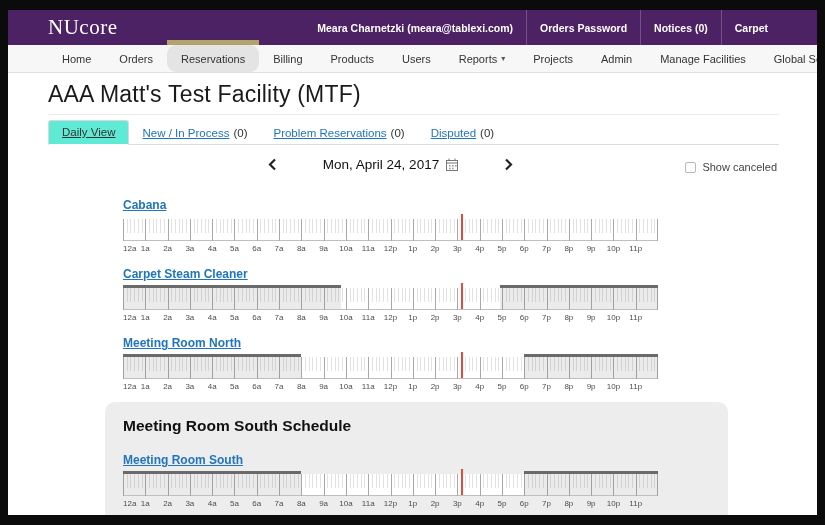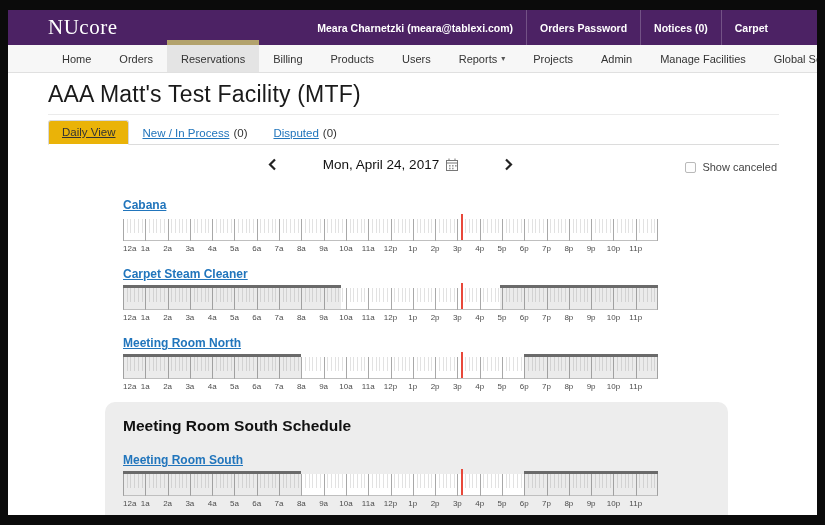--- a/index.html
+++ b/index.html
@@ -10,33 +10,33 @@
   
   .topbar { height:35px; background:#4c2264; display:flex; align-items:stretch; color:#fff; padding:0 36px 0 40px; }
   .logo { align-self:center; font-family:"Liberation Serif", serif; font-size:21px; letter-spacing:.5px; cursor:pointer; }
   .topmenu { margin-left:auto; display:flex; align-items:stretch; font-size:10.5px; font-weight:bold; }
   .topmenu .titem { display:flex; align-items:center; padding:0 13px; cursor:pointer; white-space:nowrap; }
   .topmenu .titem + .titem { border-left:1px solid rgba(255,255,255,.22); }
 
   
   .navbar { height:28px; background:#f7f7f7; border-bottom:1px solid #e0e0e0; display:flex; align-items:stretch; padding:0 38px 0 40px; font-size:11px; color:#333; position:relative; }
   .nav-item { display:flex; align-items:center; padding:0 14px; position:relative; cursor:pointer; white-space:nowrap; }
-  .nav-item.active { background:#e4e4e4; }
+  .nav-item.active { background:#e4e4e4;border-radius:9px; }
   .nav-accent { position:absolute; top:-5px; left:0; right:0; height:5px; background:#b2a26c; }
   .caret { font-size:8px; margin-left:4px; color:#555; }
   .nav-right { margin-left:auto; display:flex; align-items:stretch; }
 
   
   .content { padding:0 38px 0 40px; position:relative; }
   .page-title { font-size:23px; font-weight:400; color:#1a1a1a; margin-top:9px; line-height:25px; letter-spacing:.2px; }
   .title-rule { border:0; border-top:1px solid #ebebeb; margin-top:7px; }
 
   .tabs { display:flex; align-items:flex-end; border-bottom:1px solid #dcdcdc; margin-top:5px; font-size:11.5px; }
   .tab { padding:5px 13px 6px; margin-bottom:-1px; cursor:pointer; white-space:nowrap; }
-  .tab.active { border:1px solid #d8d8d8; border-bottom:1px solid #fff; background:#eab308; border-radius:3px 3px 0 0; color:#333; text-decoration:underline; }
+  .tab.active { border:1px solid #d8d8d8; border-bottom:1px solid #fff; background:#5eead4; border-radius:3px 3px 0 0; color:#333; text-decoration:underline; }
   .t-link { color:#2175bc; text-decoration:underline; }
   .t-count { color:#333; margin-left:4px; }
 
   .daterow { position:relative; margin-top:12px; height:22px; }
   .daterow-inner { margin-left:75px; width:535px; display:flex; align-items:center; justify-content:center; gap:46px; }
   .chev { display:flex; align-items:center; cursor:pointer; }
   .date-label { font-size:13.5px; color:#111; display:flex; align-items:center; gap:7px; white-space:nowrap; }
   .cal { display:flex; align-items:center; cursor:pointer; }
   .show-canceled { position:absolute; right:2px; top:4px; display:flex; align-items:center; gap:6px; font-size:11px; color:#444; }
   .cb { width:11px; height:11px; border:1px solid #b9b9b9; border-radius:2px; background:#fdfdfd; cursor:pointer; }
@@ -114,20 +114,21 @@
       </div>
     </div>
 
     <div class="content">
       <div class="page-title">AAA Matt's Test Facility (MTF)</div>
       <hr class="title-rule">
 
       <div class="tabs" id="tabs">
           <div class="tab active">Daily View</div>
           <div class="tab"><span class="t-link">New / In Process</span><span class="t-count">(0)</span></div>
+          <div class="tab"><span class="t-link">Problem Reservations</span><span class="t-count">(0)</span></div>
           <div class="tab"><span class="t-link">Disputed</span><span class="t-count">(0)</span></div>
         </div>
 
       <div class="daterow">
         <div class="daterow-inner">
           <span class="chev">
             <svg width="9" height="13" viewBox="0 0 9 13">
                 <polyline points="7,1.5 2,6.5 7,11.5" fill="none" stroke="#222" stroke-width="2.2"></polyline>
               </svg>
           </span>

